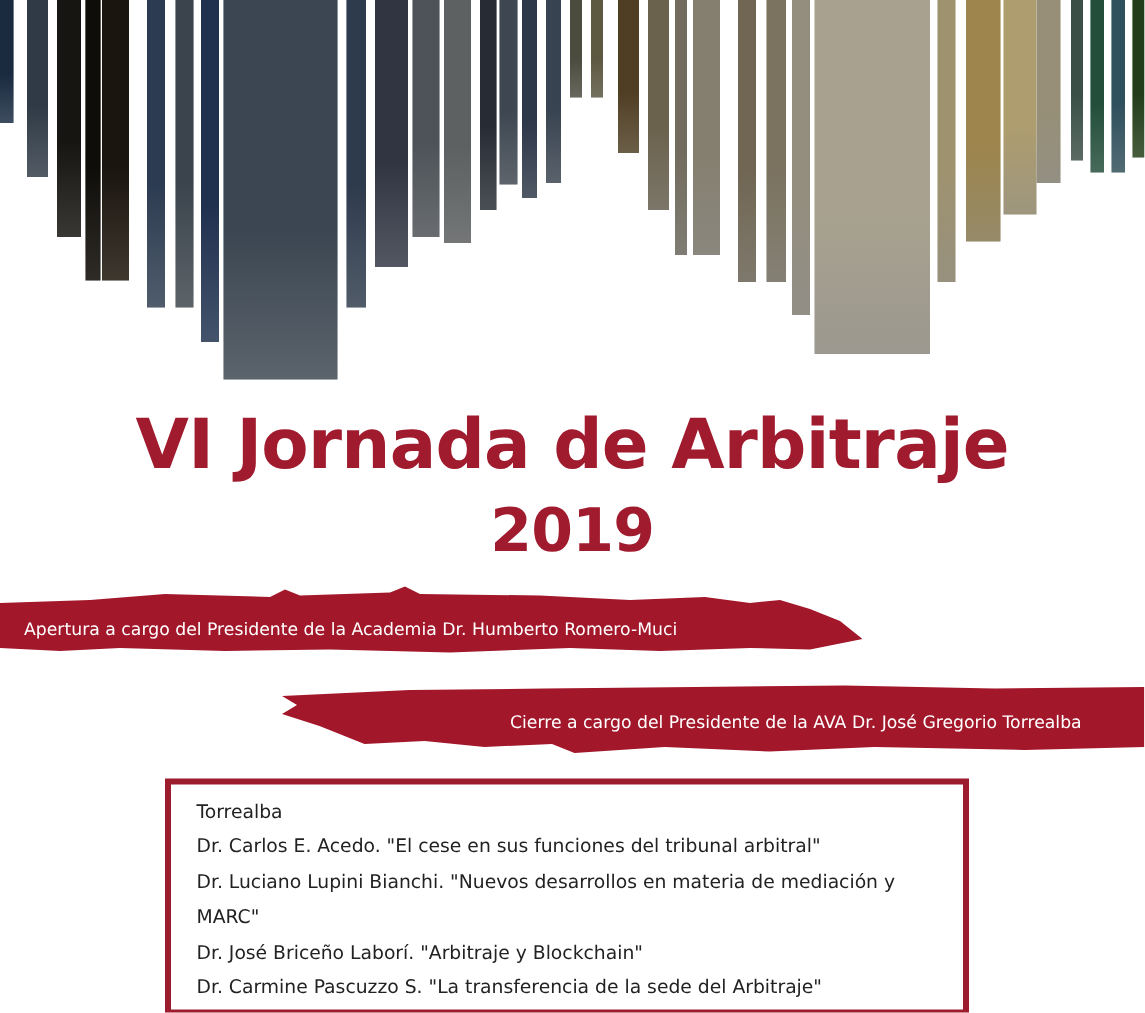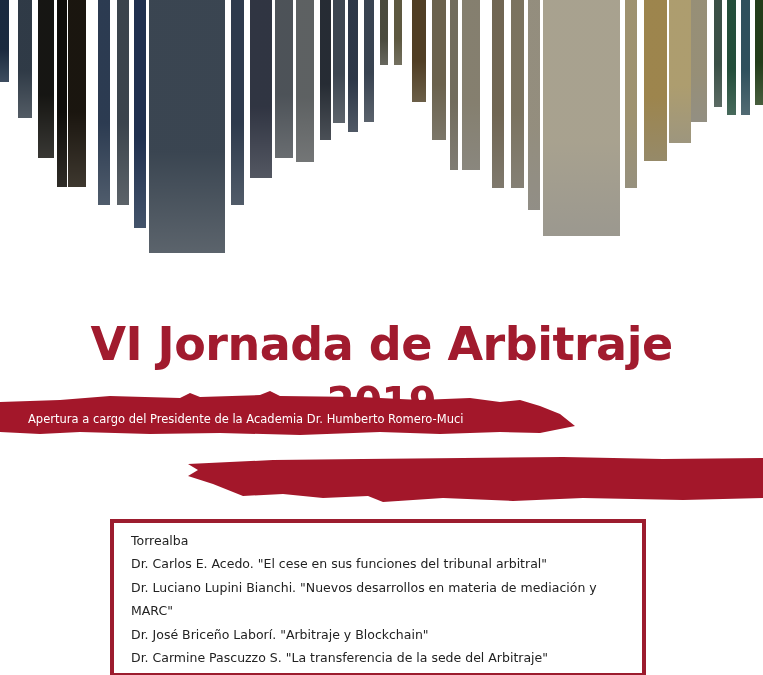--- a/index.html
+++ b/index.html
@@ -1,19 +1,19 @@
 <!DOCTYPE html>
 <html><head>
 <meta charset="utf-8">
 <style>
   html,body{margin:0;padding:0;background:#fff;}
   body{width:763px;height:675px;position:relative;overflow:hidden;font-family:"Liberation Sans",sans-serif;}
   .strips{position:absolute;left:0;top:0;width:763px;height:260px;}
   .strip{position:absolute;top:0;}
-  .title{position:absolute;left:0;width:763px;text-align:center;color:#a11b2e;font-family:"DejaVu Sans",sans-serif;font-weight:bold;letter-spacing:-0.5px;margin-top:48px;}
+  .title{position:absolute;left:0;width:763px;text-align:center;color:#a11b2e;font-family:"DejaVu Sans",sans-serif;font-weight:bold;letter-spacing:-0.5px;}
   .title.l1{top:268px;font-size:46px;line-height:56px;}
   .title.l2{top:326px;font-size:40px;line-height:56px;}
   .banner{position:absolute;}
   .banner svg{position:absolute;left:0;top:0;}
   .banner-text{position:absolute;color:#fff;font-family:"DejaVu Sans",sans-serif;font-size:11.5px;white-space:nowrap;}
   .box{position:absolute;left:110px;top:519px;width:528px;height:150px;border:4px solid #9c1c2e;background:#fff;}
   .box-line{position:absolute;left:17px;font-family:"DejaVu Sans",sans-serif;font-size:12.5px;color:#222;white-space:nowrap;}
 </style>
 </head>
 <body>
@@ -56,27 +56,28 @@
     <div class="strip" style="left: 755px; width: 8px; height: 105px; background: linear-gradient(rgb(95, 125, 82) 0%, rgb(95, 125, 82) 60%, rgba(0, 0, 0, 0.25) 100%), rgb(95, 125, 82); background-blend-mode: multiply;"></div>
   </div>
 
 <div class="title l1">VI Jornada de Arbitraje</div>
 <div class="title l2">2019</div>
 
 <div class="banner" style="left:0;top:388px;width:575px;height:52px;">
   <svg width="575" height="52" viewBox="0 0 575 52">
     <path d="M0,14 L60,12 L110,8 L180,10 L190,5 L200,9 L260,7 L270,3 L280,8 L360,9 L420,12 L470,10 L500,14 L520,12 L540,18 L560,26 L575,38 L555,42 L540,45 L500,44 L440,46 L380,44 L300,47 L220,45 L150,46 L80,44 L40,46 L0,44 Z" fill="#a3172a"></path>
   </svg>
-  <span class="banner-text" style="left:16px;top:24px;margin-left:12px;">Apertura a cargo del Presidente de la Academia Dr. Humberto Romero-Muci</span>
+  <span class="banner-text" style="left:16px;top:24px;">Apertura a cargo del Presidente de la Academia Dr. Humberto Romero-Muci</span>
 </div>
 
 <div class="banner" style="left:183px;top:454px;width:580px;height:52px;">
   <svg width="580" height="52" viewBox="0 0 580 52">
     <path d="M5,10 L90,6 L180,5 L280,4 L380,3 L480,5 L580,4 L580,44 L500,46 L400,44 L330,47 L260,44 L200,48 L185,42 L140,44 L100,40 L60,42 L30,30 L5,22 L15,16 Z" fill="#a3172a"></path>
   </svg>
+  <span class="banner-text" style="left:157px;top:20px;">Cierre a cargo del Presidente de la AVA Dr. José Gregorio Torrealba</span>
 </div>
 
 <div class="box">
   <div class="box-line" style="top:10px;">Torrealba</div>
   <div class="box-line" style="top:33px;">Dr. Carlos E. Acedo. "El cese en sus funciones del tribunal arbitral"</div>
   <div class="box-line" style="top:57px;">Dr. Luciano Lupini Bianchi. "Nuevos desarrollos en materia de mediación y</div>
   <div class="box-line" style="top:80px;">MARC"</div>
   <div class="box-line" style="top:104px;">Dr. José Briceño Laborí. "Arbitraje y Blockchain"</div>
   <div class="box-line" style="top:127px;">Dr. Carmine Pascuzzo S. "La transferencia de la sede del Arbitraje"</div>
 </div>

